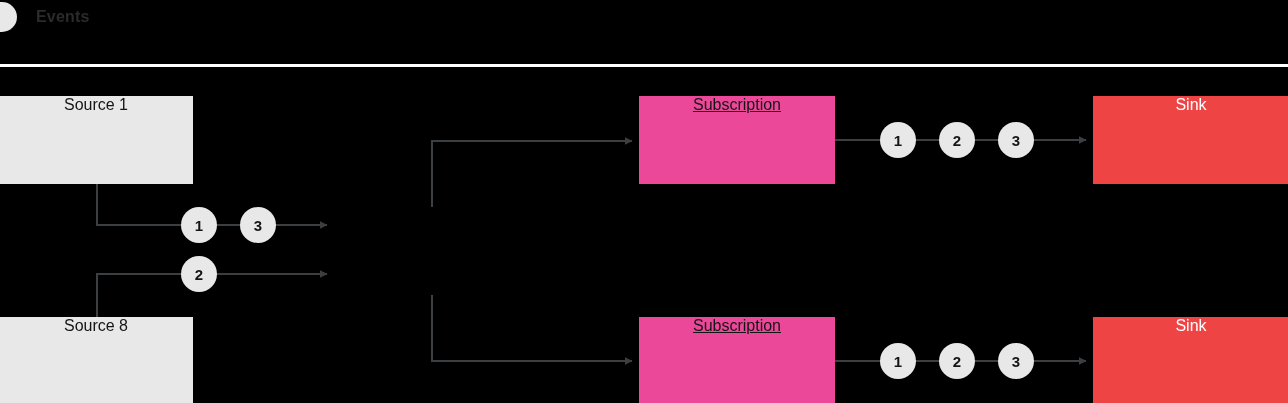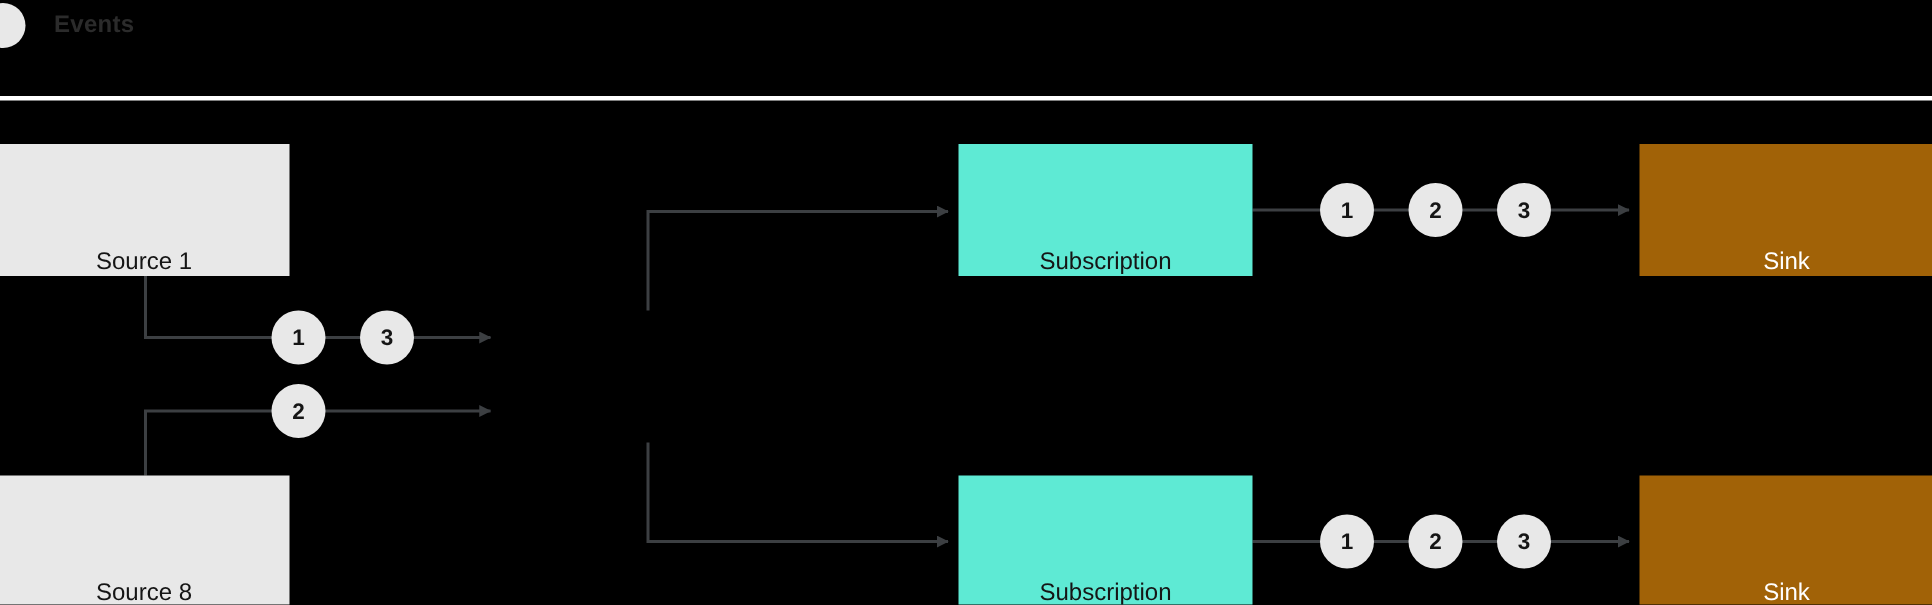--- a/index.html
+++ b/index.html
@@ -53,35 +53,36 @@
     top: 64px;
     width: 1288px;
     height: 3px;
     background: #ffffff;
   }
 
   
   .box {
     position: absolute;
     display: flex;
-    align-items: flex-end;
+    align-items: flex-start;
     justify-content: center;
     font-size: 16px;
     box-sizing: border-box;
   }
   .box-gray {
     background: #e8e8e8;
     color: #151515;
   }
   .box-lightblue {
-    background: #5eead4;
+    background: #ec4899;
     color: #151515;
+    text-decoration: underline;
   }
   .box-blue {
-    background: #a16207;
+    background: #ef4444;
     color: #ffffff;
   }
 
   .source1 { left: -1px; top: 96px; width: 194px; height: 88px; }
   .source2 { left: -1px; top: 317px; width: 194px; height: 88px; }
   .channel { left: 334px; top: 207px; width: 196px; height: 88px; }
   .sub1    { left: 639px; top: 96px; width: 196px; height: 88px; }
   .sub2    { left: 639px; top: 317px; width: 196px; height: 88px; }
   .sink1   { left: 1093px; top: 96px; width: 196px; height: 88px; }
   .sink2   { left: 1093px; top: 317px; width: 196px; height: 88px; }

